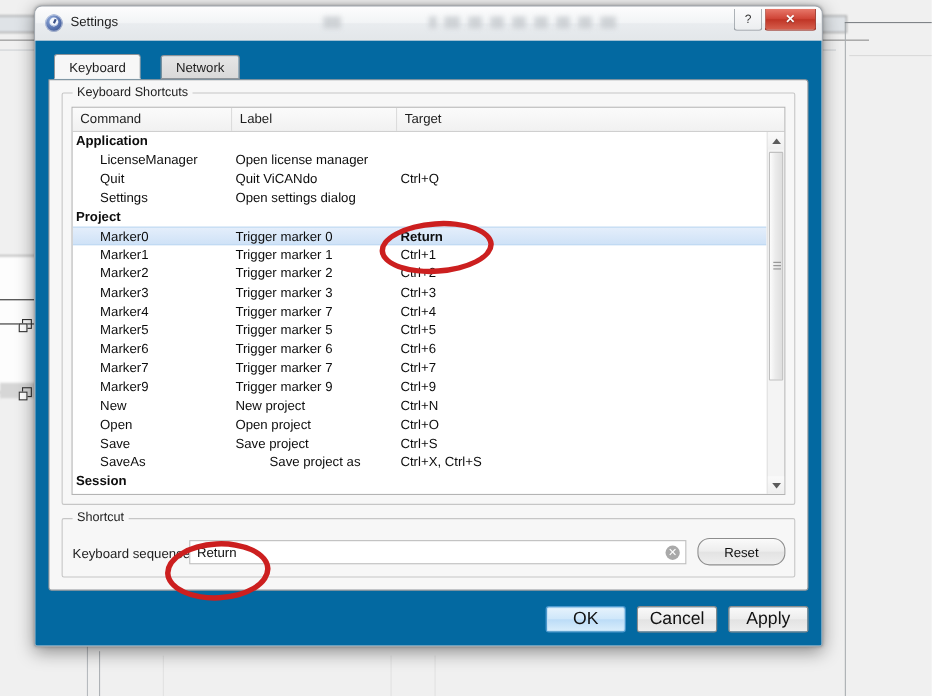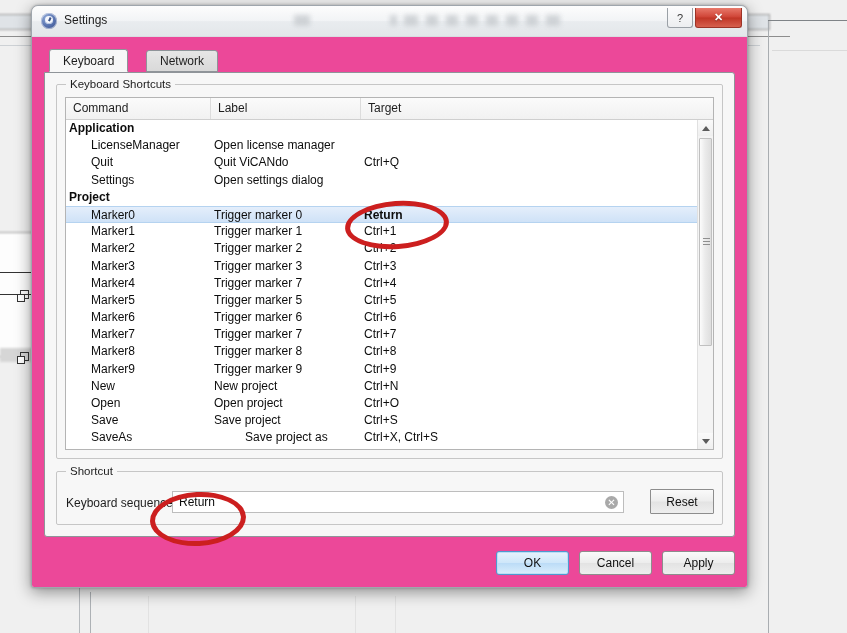--- a/index.html
+++ b/index.html
@@ -130,21 +130,21 @@
     background: linear-gradient(180deg,#e8796b 0%,#cf4436 48%,#c03526 52%,#d6604e 100%);
     border-color: #9b3327;
     color: #fff;
     font-weight: bold;
     text-shadow: 0 1px 1px rgba(0,0,0,.35);
   }
 
   #dialog-body {
     position: absolute;
     left: 0; top: 31px; right: 0; bottom: 0;
-    background: #ec4899;
+    background: #0369a1;
     padding: 13px 12px 10px 12px;
   }
 
   
   #tabstrip {
     position: relative;
     height: 22px;
     margin-left: 5px;
   }
   .tab {
@@ -338,40 +338,40 @@
     color: #fff;
     font-size: 10px;
     line-height: 13px;
     text-align: center;
     font-family: "DejaVu Sans", sans-serif;
     cursor: default;
   }
   #reset-btn {
     position: absolute;
     right: 8px; top: 17px;
-    width: 64px; height: 25px;
+    width: 80px; height: 25px;
     font-size: 12px;
     color: #111;
     background: linear-gradient(180deg,#fafafa 0%,#ededed 48%,#e3e3e3 52%,#eeeeee 100%);
     border: 1px solid #8d8d8d;
-    border-radius: 1px;
+    border-radius: 11px;
     display: flex; align-items: center; justify-content: center;
     cursor: default;
   }
 
   
   #footer {
     position: absolute;
     right: 12px; bottom: 12px;
     display: flex;
     gap: 10px;
   }
   .dlgbtn {
     width: 73px; height: 24px;
-    font-size: 12px;
+    font-size: 16px;
     color: #111;
     background: linear-gradient(180deg,#fafafa 0%,#ededed 48%,#e3e3e3 52%,#eeeeee 100%);
     border: 1px solid #8d8d8d;
     border-radius: 3px;
     display: flex; align-items: center; justify-content: center;
     cursor: default;
   }
   .dlgbtn.default {
     background: linear-gradient(180deg,#e7f3fc 0%,#cfe7fa 48%,#bcdcf7 52%,#daeefc 100%);
     border-color: #4e9ad0;
@@ -515,25 +515,20 @@
                 <div class="cell c0" style="left: 25px; width: 150px;">Marker6</div>
                 <div class="cell c1" style="left: 148px; width: 150px;">Trigger marker 6</div>
                 <div class="cell c2" style="left: 298px; width: 330px;">Ctrl+6</div>
               </div>
               <div class="row">
                 <div class="cell c0" style="left: 25px; width: 150px;">Marker7</div>
                 <div class="cell c1" style="left: 148px; width: 150px;">Trigger marker 7</div>
                 <div class="cell c2" style="left: 298px; width: 330px;">Ctrl+7</div>
               </div>
               <div class="row">
-                <div class="cell c0" style="left: 25px; width: 150px;">Marker8</div>
-                <div class="cell c1" style="left: 148px; width: 150px;">Trigger marker 8</div>
-                <div class="cell c2" style="left: 298px; width: 330px;">Ctrl+8</div>
-              </div>
-              <div class="row">
                 <div class="cell c0" style="left: 25px; width: 150px;">Marker9</div>
                 <div class="cell c1" style="left: 148px; width: 150px;">Trigger marker 9</div>
                 <div class="cell c2" style="left: 298px; width: 330px;">Ctrl+9</div>
               </div>
               <div class="row">
                 <div class="cell c0" style="left: 25px; width: 150px;">New</div>
                 <div class="cell c1" style="left: 148px; width: 150px;">New project</div>
                 <div class="cell c2" style="left: 298px; width: 330px;">Ctrl+N</div>
               </div>
               <div class="row">

